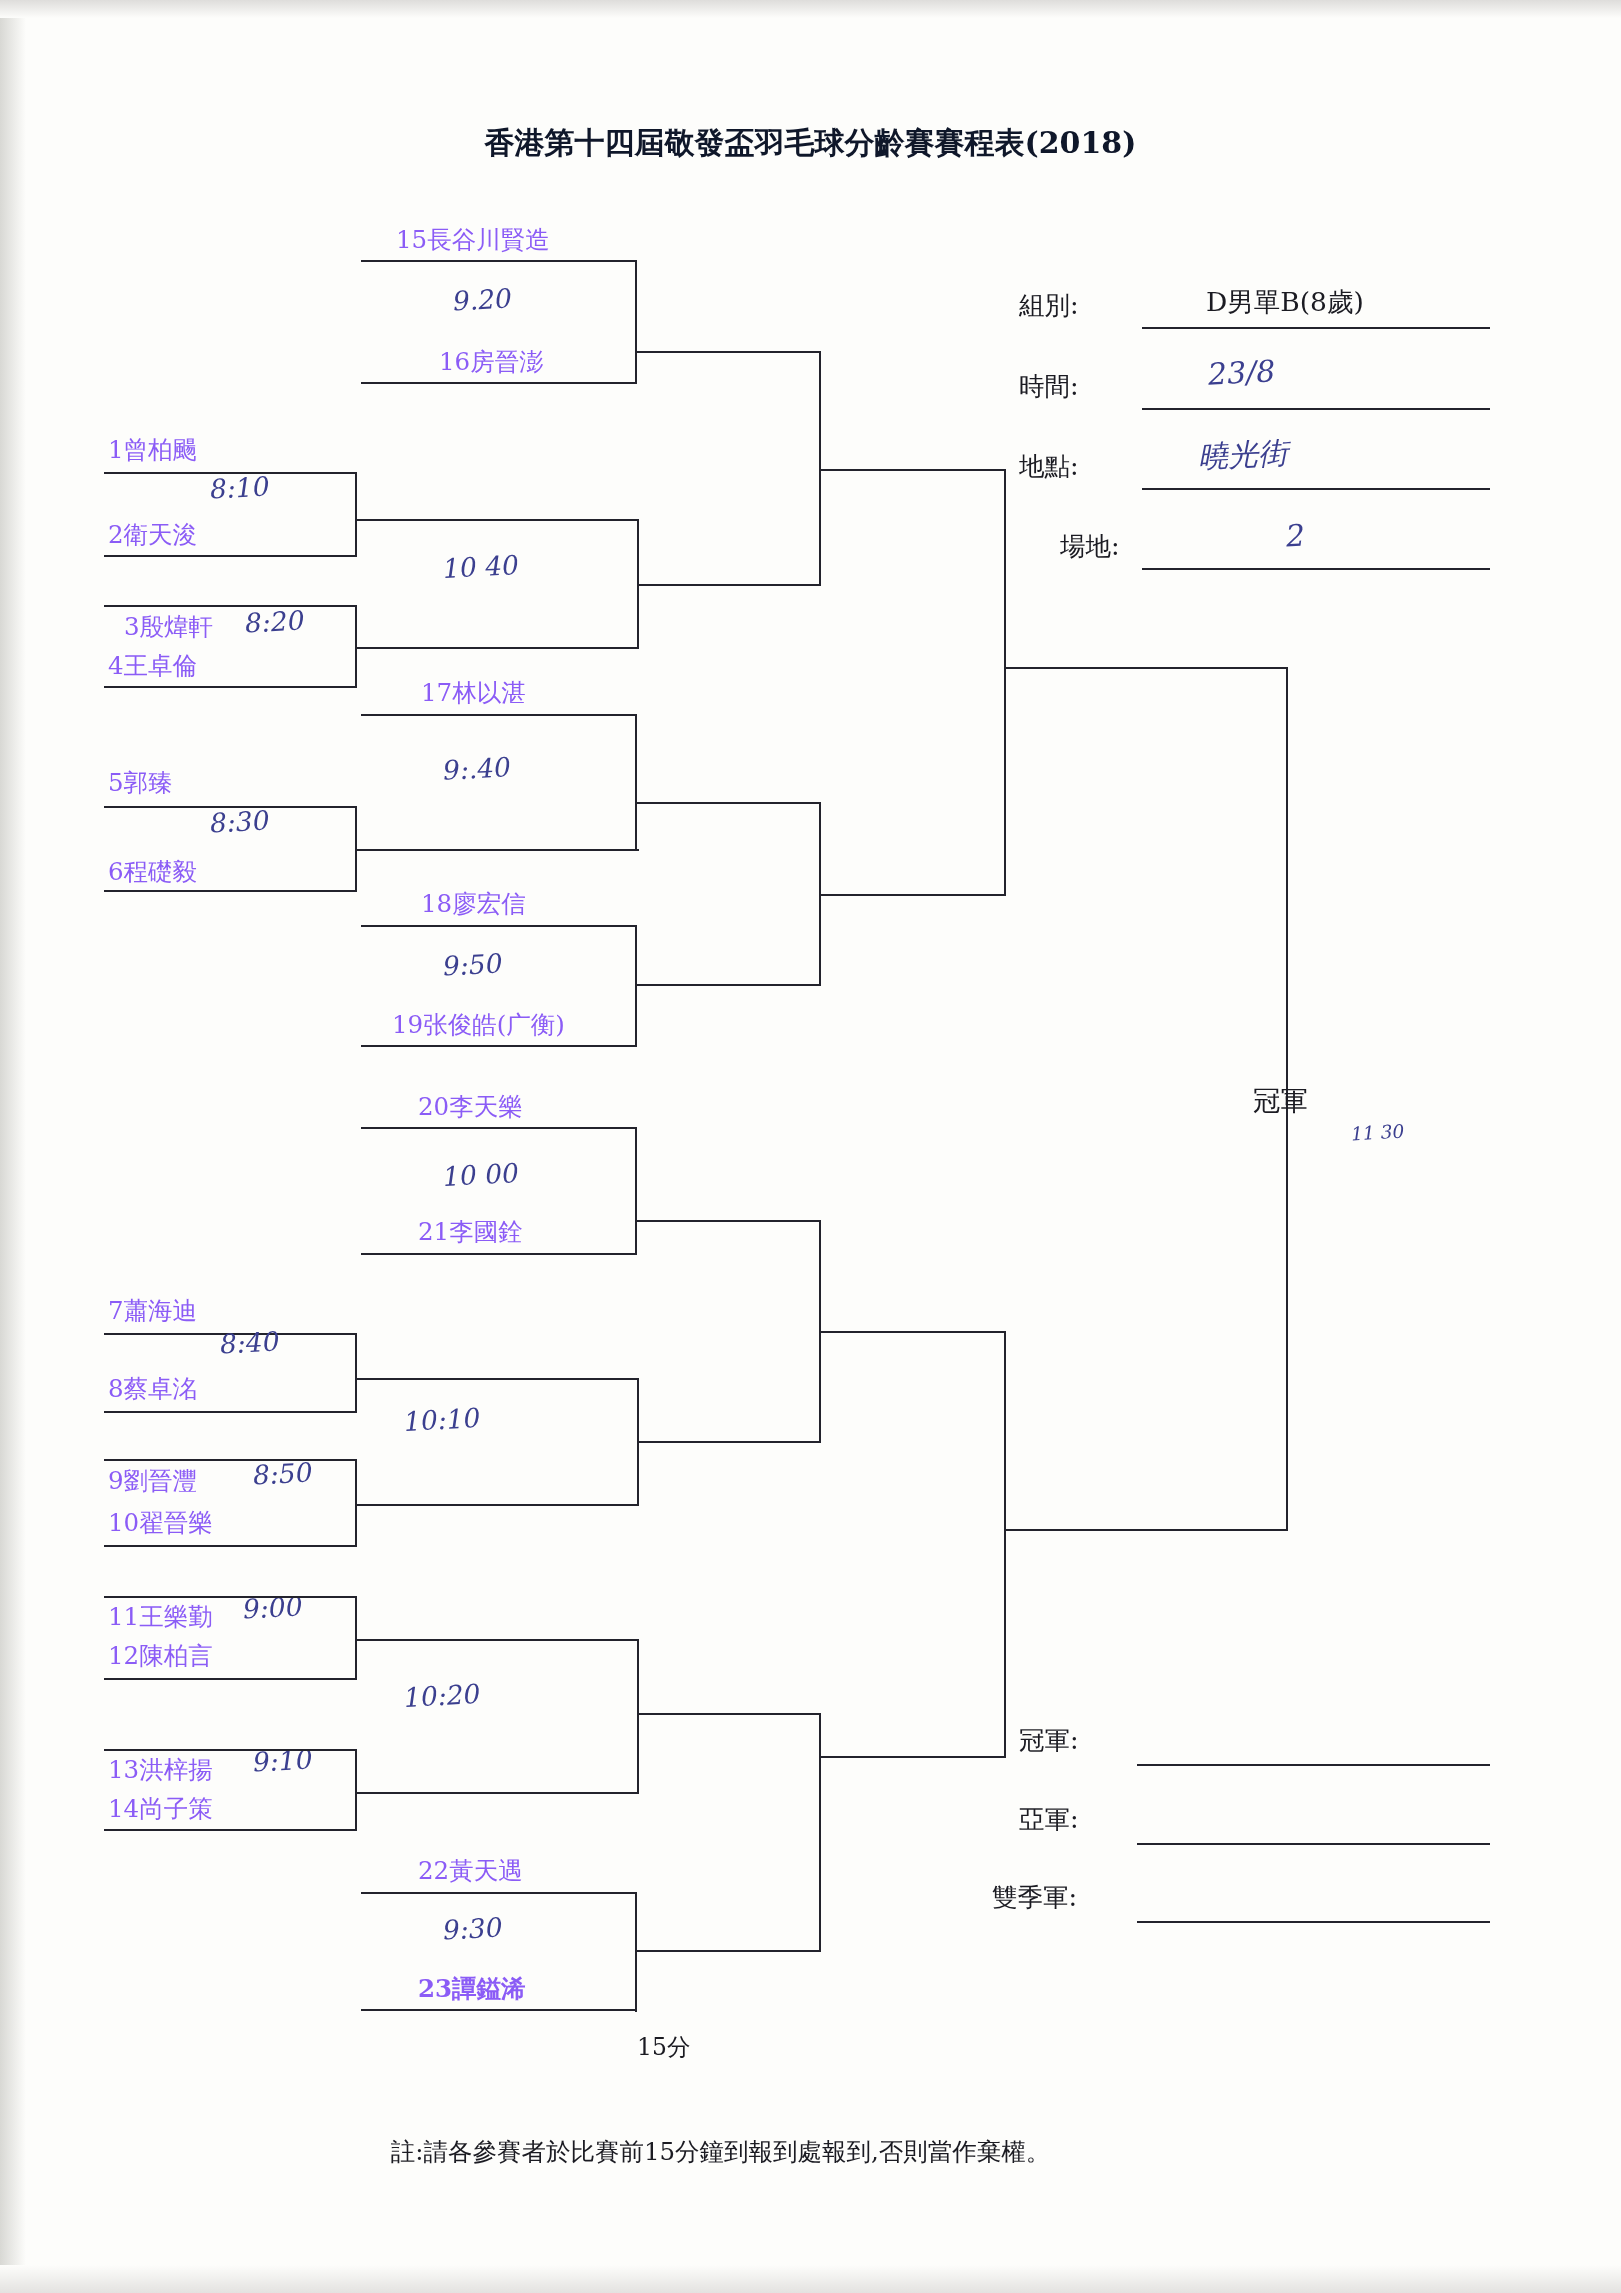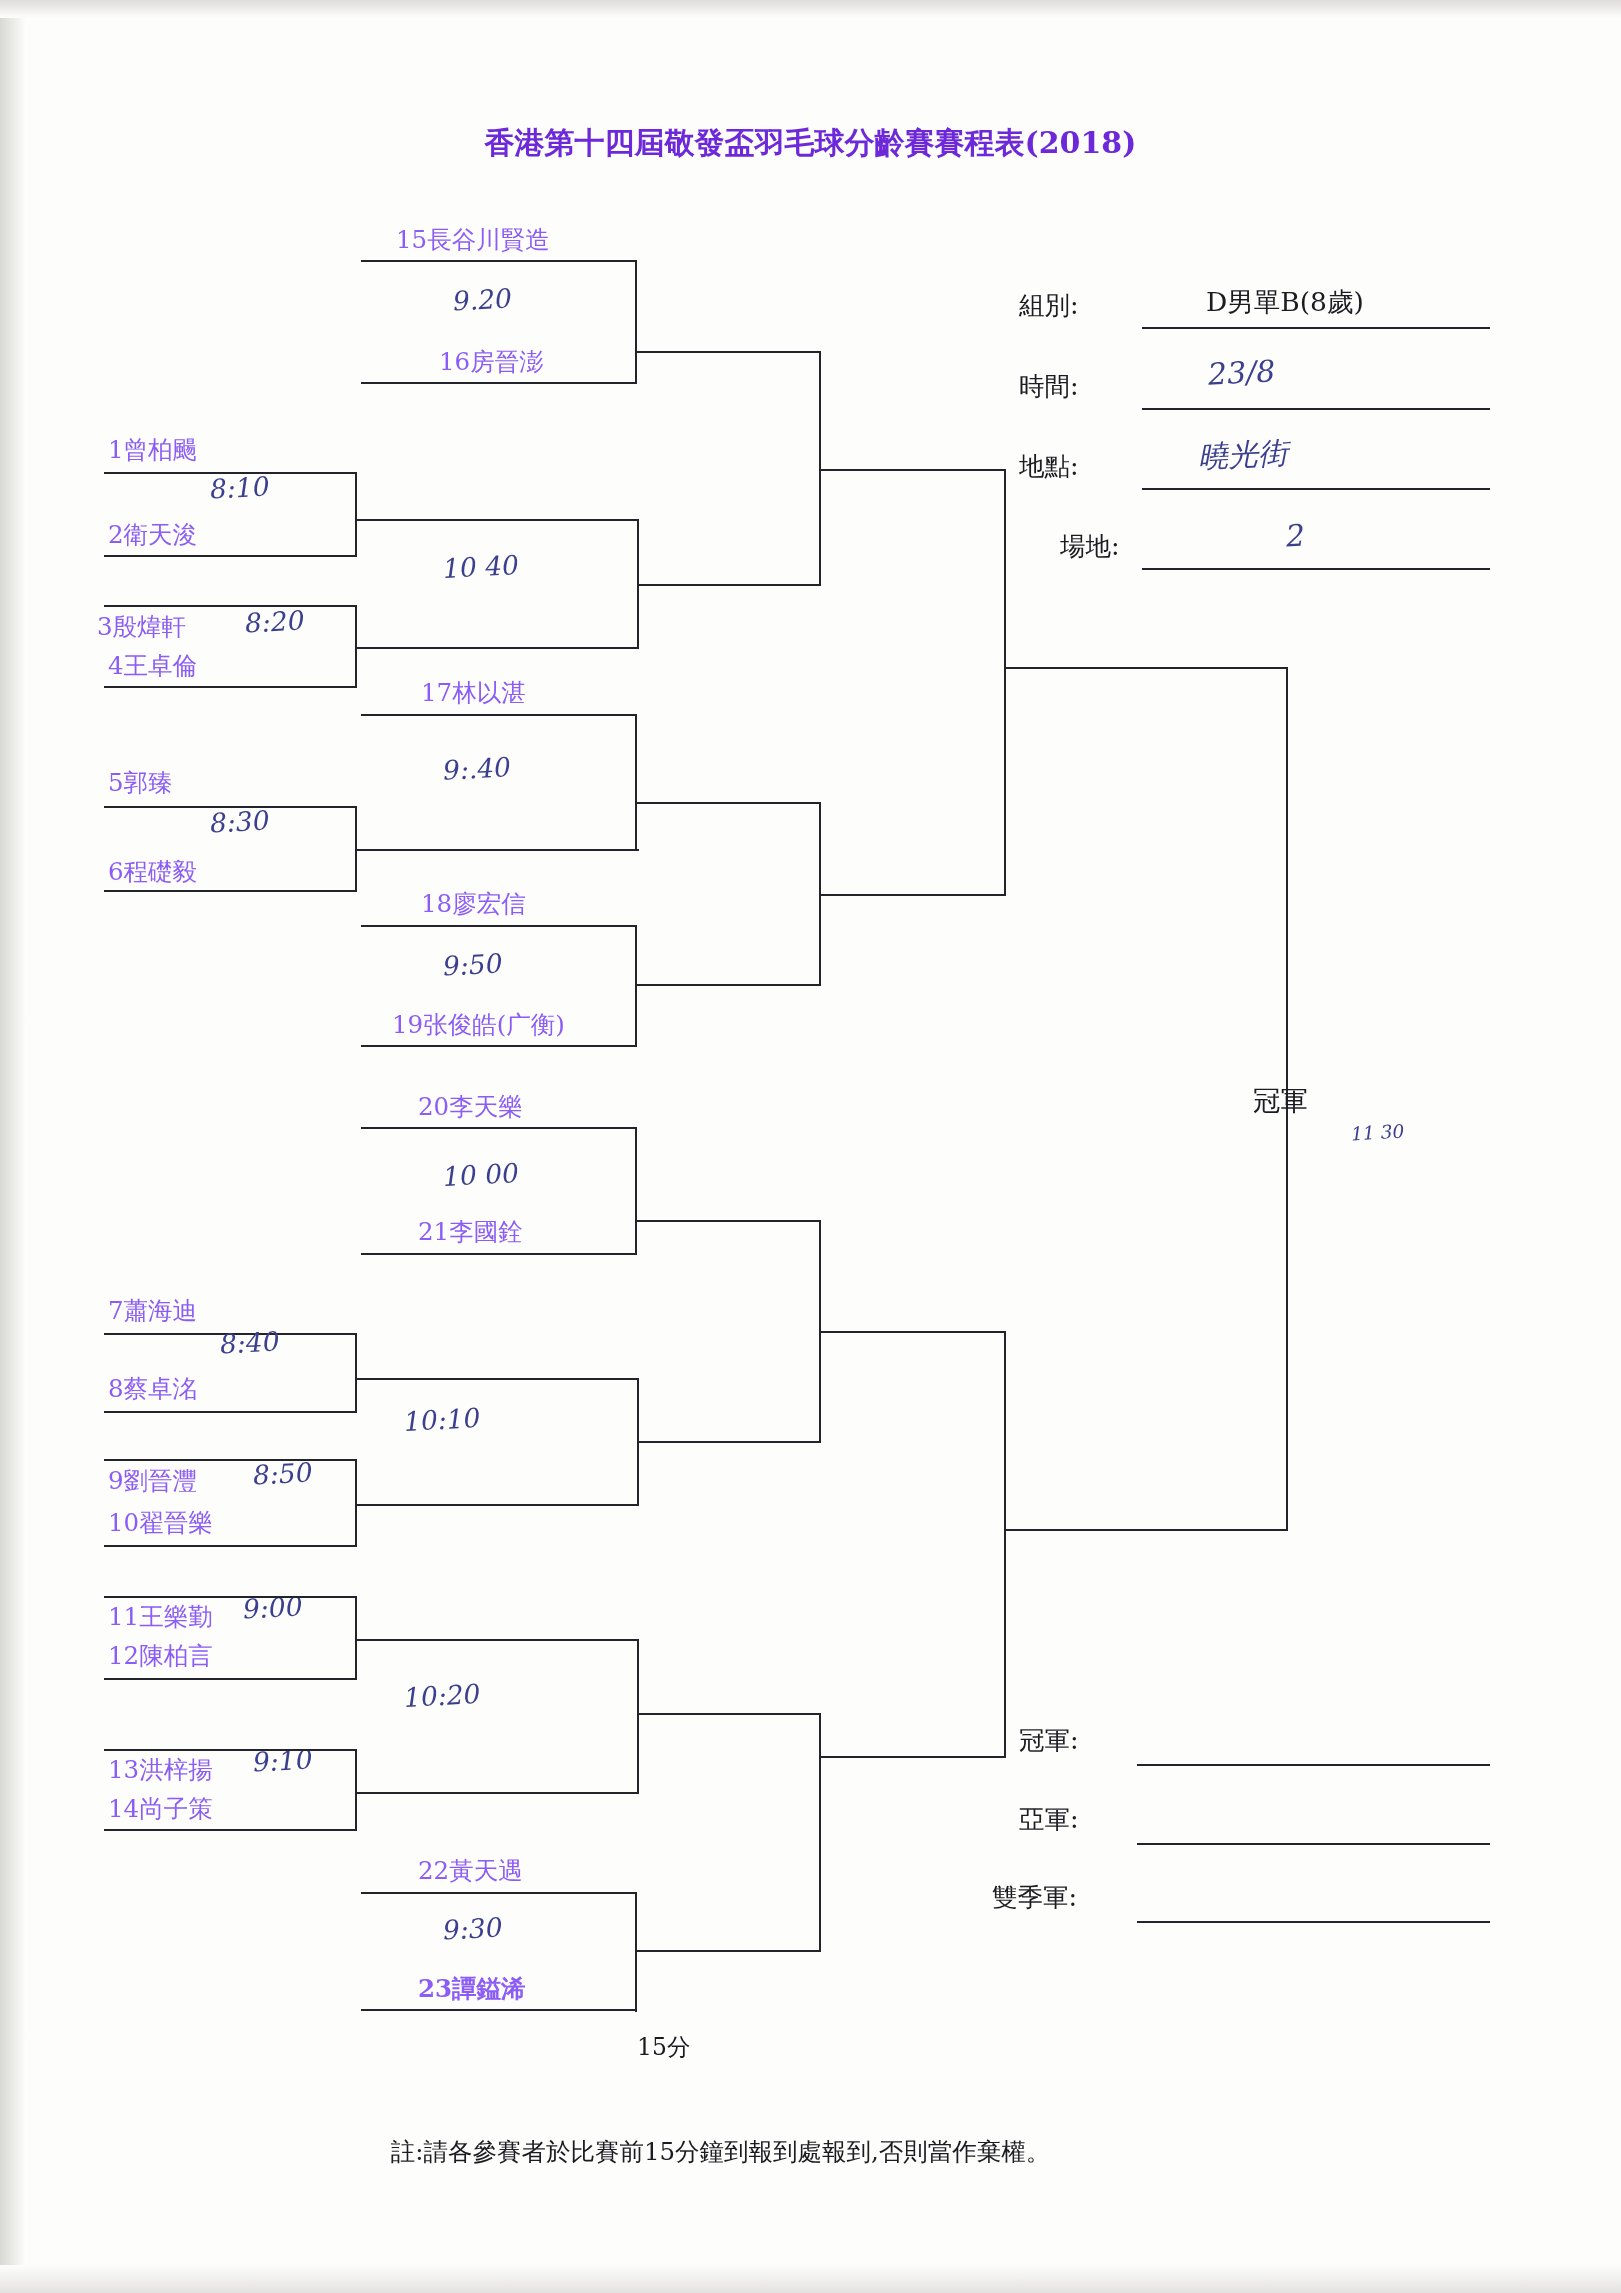--- a/index.html
+++ b/index.html
@@ -37,21 +37,21 @@
   .title {
     position: absolute;
     top: 123px;
     left: 0;
     width: 1621px;
     text-align: center;
     font-size: 30px;
     font-weight: bold;
     letter-spacing: 0px;
     font-family: "DejaVu Serif", "Liberation Serif", serif;
-    color: #6d28d9;
+    color: #0f172a;
   }
   .name {
     position: absolute;
     font-family: "DejaVu Serif", "Liberation Serif", serif;
     font-size: 24.5px;
     color: #8b5cf6;
     white-space: nowrap;
   }
   .hand {
     position: absolute;
@@ -149,21 +149,21 @@
   <div class="line hline" style="top:351px; left:635px; width:186px;"></div>
 
   <div class="name" style="top:433px; left:108px;">1曾柏颺</div>
   <div class="line hline" style="top:472px; left:104px; width:253px;"></div>
   <div class="hand" style="top:472px; left:210px;">8:10</div>
   <div class="name" style="top:518px; left:108px;">2衛天浚</div>
   <div class="line hline" style="top:555px; left:104px; width:253px;"></div>
   <div class="line vline" style="top:472px; left:355px; height:84px;"></div>
   <div class="line hline" style="top:519px; left:355px; width:284px;"></div>
 
-  <div class="name" style="top:610px; left:97px;">3殷煒軒</div>
+  <div class="name" style="top:610px; left:124px;">3殷煒軒</div>
   <div class="hand" style="top:606px; left:245px;">8:20</div>
   <div class="name" style="top:649px; left:108px;">4王卓倫</div>
   <div class="line hline" style="top:605px; left:104px; width:253px;"></div>
   <div class="line hline" style="top:686px; left:104px; width:253px;"></div>
   <div class="line vline" style="top:605px; left:355px; height:82px;"></div>
   <div class="line hline" style="top:647px; left:355px; width:284px;"></div>
 
   <div class="hand" style="top:551px; left:443px;">10 40</div>
   <div class="line vline" style="top:519px; left:637px; height:129px;"></div>
   <div class="line hline" style="top:584px; left:637px; width:184px;"></div>

